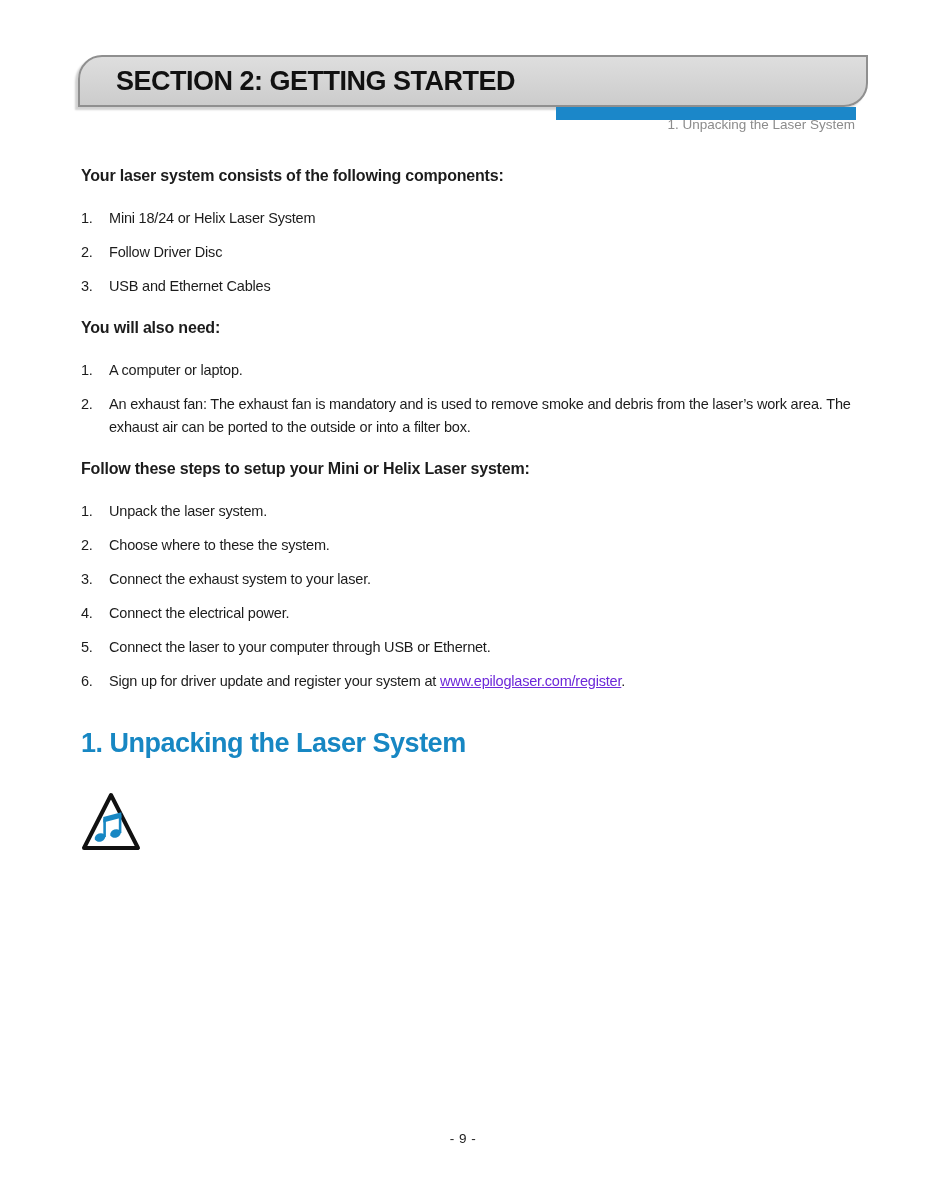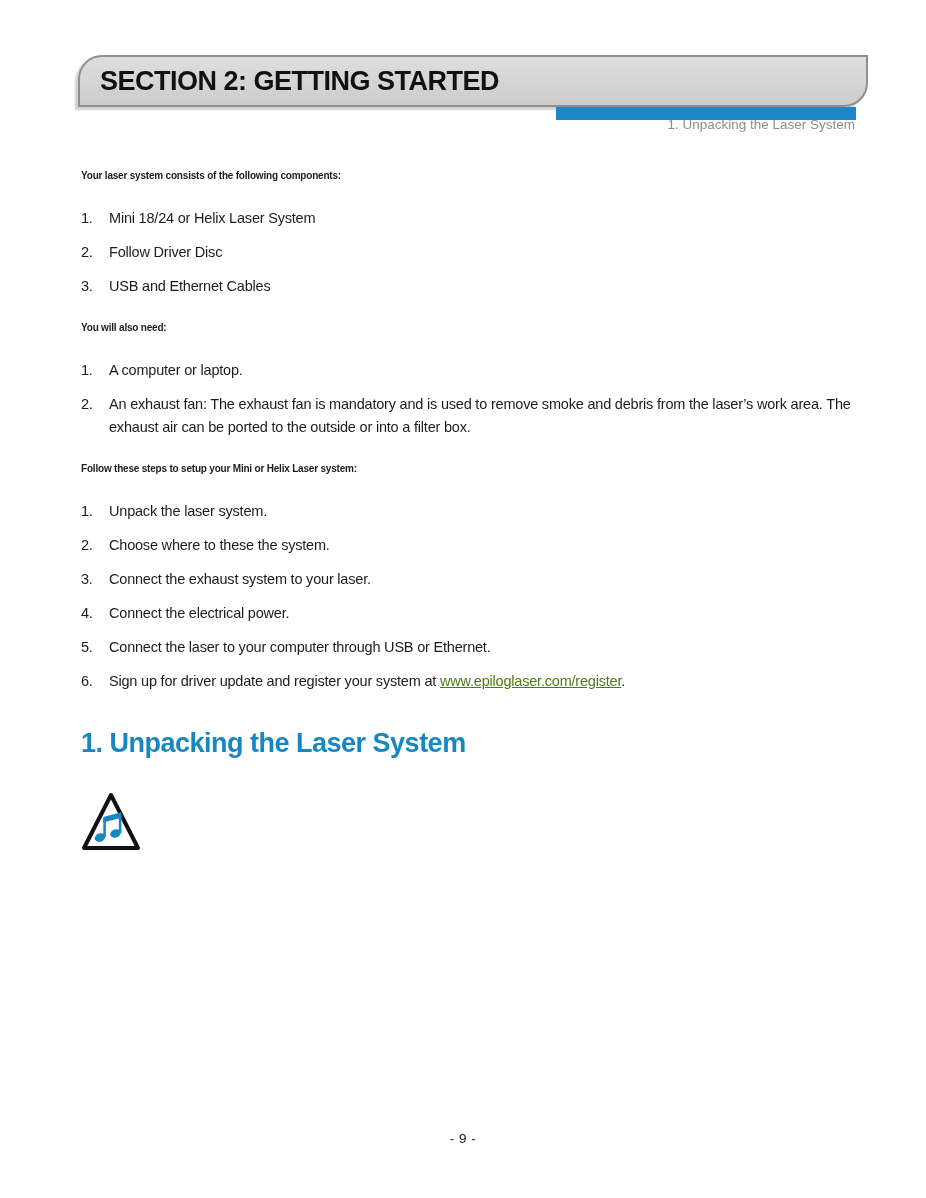--- a/index.html
+++ b/index.html
@@ -24,21 +24,21 @@
     border: 2px solid #8f8f8f;
     border-radius: 24px 0 24px 0;
     box-shadow: -3px 3px 2px rgba(0,0,0,0.18);
     display: flex;
     align-items: center;
   }
   .banner h1 {
     font-size: 27px;
     font-weight: bold;
     letter-spacing: -0.5px;
-    padding-left: 20px;
+    padding-left: 36px;
     color: #111111;
     white-space: nowrap;
   }
   .accent-bar {
     position: absolute;
     left: 556px; top: 107px;
     width: 300px; height: 13px;
     background: #1b87c9;
   }
   .running-header {
@@ -52,36 +52,36 @@
   
   .content {
     position: absolute;
     left: 81px; top: 146px;
     width: 799px;
     font-size: 14.5px;
     line-height: 24px;
   }
   .intro { margin-bottom: 16px; }
   .subhead {
-    font-size: 10px;
+    font-size: 16px;
     font-weight: bold;
     margin: 18px 0 20px;
     line-height: 23px;
   }
   ul.num-list { list-style: none; }
   ul.num-list li {
     display: flex;
     margin-bottom: 11px;
     line-height: 23px;
   }
   ul.num-list .num {
     flex: 0 0 28px;
   }
   ul.num-list .li-text { flex: 1; }
-  .reg-link { color: #4d7c0f; text-decoration: underline; }
+  .reg-link { color: #6d28d9; text-decoration: underline; }
 
   
   .sub-title {
     color: #1787c3;
     font-size: 27px;
     font-weight: bold;
     letter-spacing: -0.5px;
     margin: 34px 0 0;
     line-height: 32px;
   }

